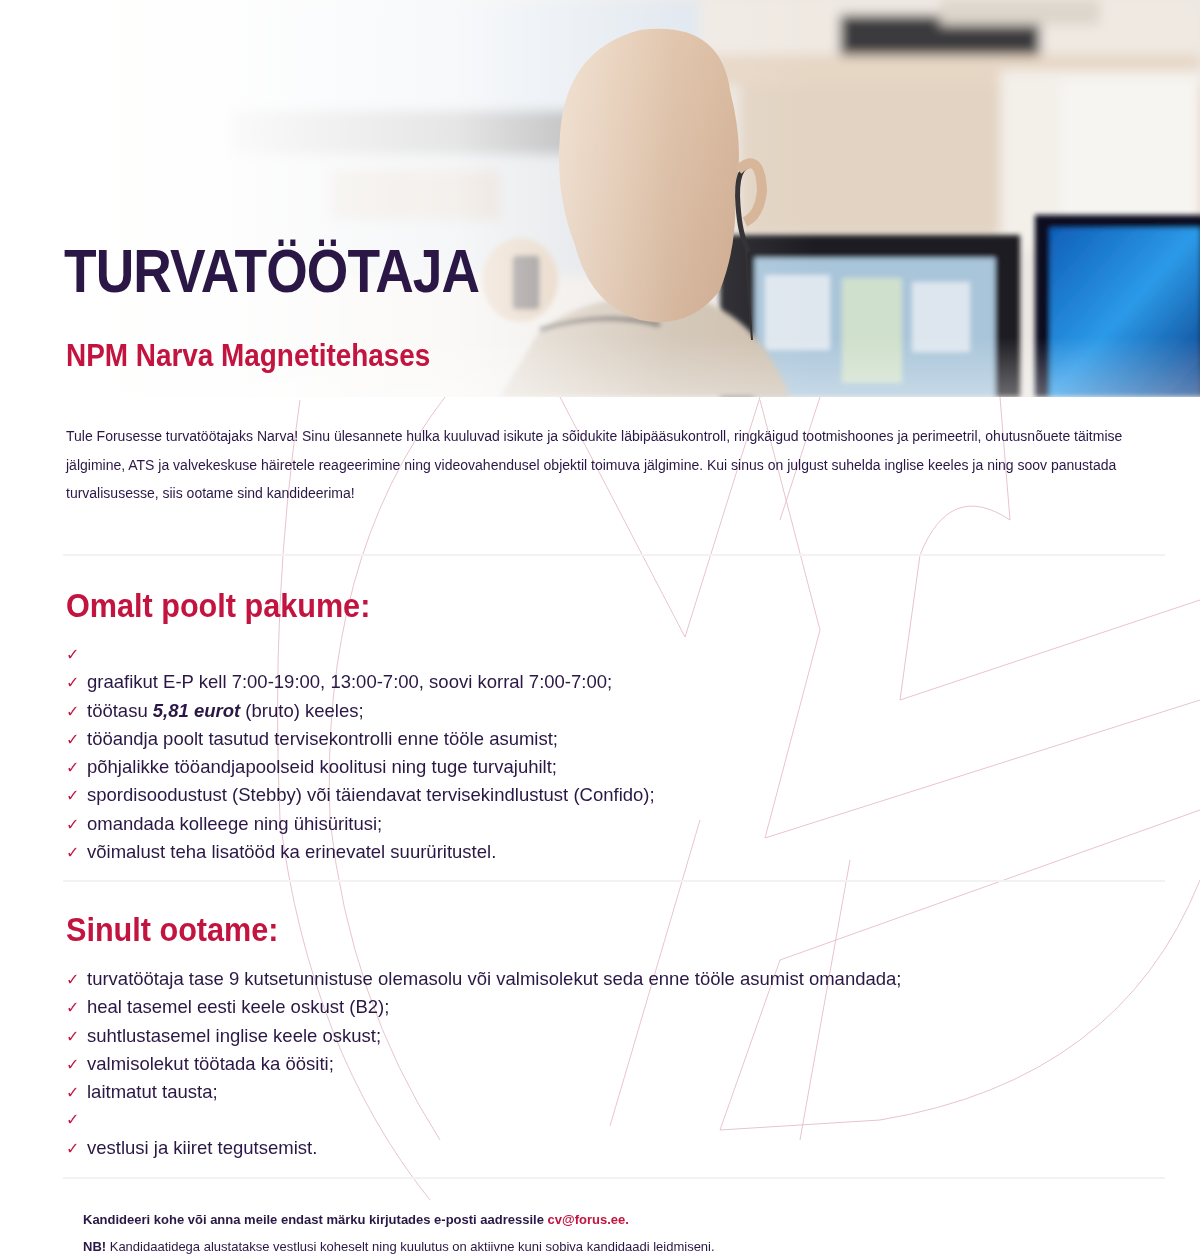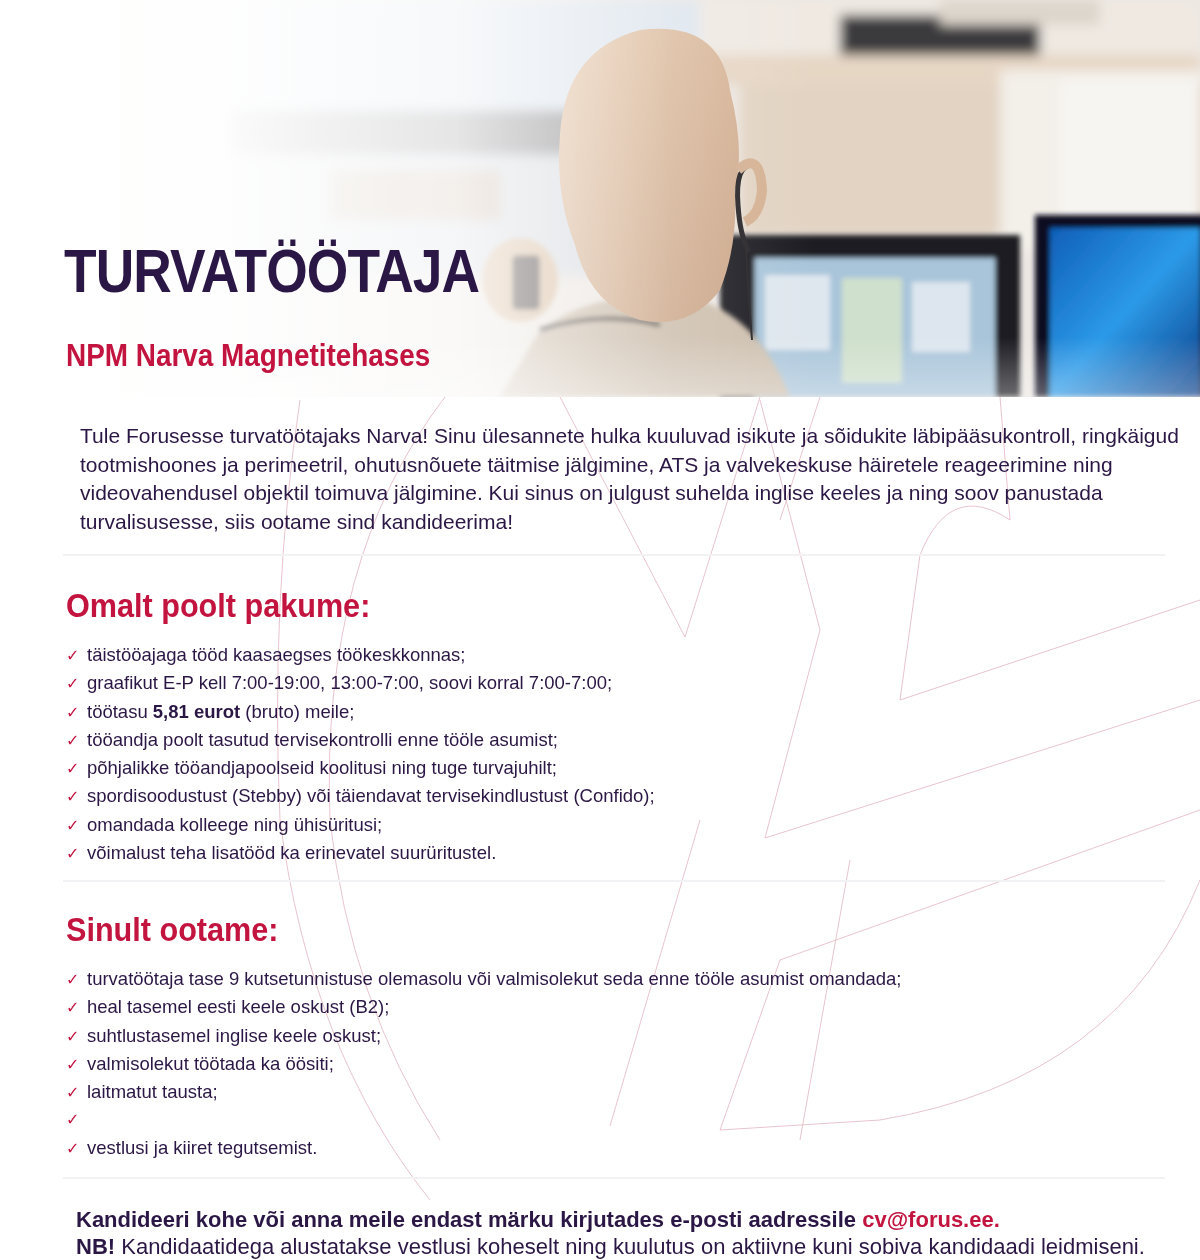--- a/index.html
+++ b/index.html
@@ -17,32 +17,32 @@
     .title { position: absolute; left: 64px; top: 240px; font-size: 62px; font-weight: 700; letter-spacing: -1px;
       color: #2b1745; line-height: 1; transform: scaleX(0.86); transform-origin: left top; }
     .subtitle { position: absolute; left: 66px; top: 340px; font-size: 31px; font-weight: 700;
       color: #c2143f; line-height: 1; transform: scaleX(0.9); transform-origin: left top; }
 
     
     .deco { position: absolute; left: 0; top: 397px; width: 1200px; height: 863px; pointer-events: none; }
 
     
     .content { position: absolute; left: 66px; top: 422px; width: 1100px; }
-    .intro { font-size: 21px; line-height: 28.5px; color: #2b1745; width: 1100px; margin-left: 14px; }
+    .intro { font-size: 14px; line-height: 28.5px; color: #2b1745; width: 1100px; }
     .divider { position: absolute; left: 63px; width: 1102px; height: 2px; background: #f2f2f4; }
 
     .section-title { position: absolute; left: 66px; font-size: 34px; font-weight: 700; color: #c2143f;
       line-height: 1; transform: scaleX(0.9); transform-origin: left top; }
 
     .checklist { position: absolute; left: 66px; list-style: none; }
     .checklist li { font-size: 18.5px; line-height: 27.3px; color: #2b1745; white-space: nowrap; display: flex; align-items: baseline; }
     .check { color: #c2143f; font-size: 16px; width: 21px; display: inline-block; flex: none; }
-    .checklist b { font-weight: 700; }
-
-    .footer { position: absolute; left: 76px; top: 1206px; font-size: 22px; line-height: 27px; color: #2b1745; white-space: nowrap; }
+    .checklist b { font-weight: 700; font-style: italic; }
+
+    .footer { position: absolute; left: 83px; top: 1206px; font-size: 13px; line-height: 27px; color: #2b1745; white-space: nowrap; }
     .footer .cta { font-weight: 700; }
     .footer .email { color: #c2143f; font-weight: 700; text-decoration: none; }
     .footer .nb { font-weight: 700; }
   </style>
 </head>
 <body>
 
 <div class="hero">
   <svg class="hero-photo" width="1200" height="397" viewBox="0 0 1200 397">
     <defs>
@@ -129,29 +129,28 @@
 </svg>
 
 <p class="content intro">Tule Forusesse turvatöötajaks Narva! Sinu ülesannete hulka kuuluvad isikute ja sõidukite läbipääsukontroll, ringkäigud tootmishoones ja perimeetril, ohutusnõuete täitmise jälgimine, ATS ja valvekeskuse häiretele reageerimine ning videovahendusel objektil toimuva jälgimine. Kui sinus on julgust suhelda inglise keeles ja ning soov panustada turvalisusesse, siis ootame sind kandideerima!</p>
 
 <div class="divider" style="top:554px"></div>
 
 <h3 class="section-title" style="top:588px">Omalt poolt pakume:</h3>
 <ul class="checklist" style="top:641px">
   <li>
       <span class="check">✓</span>
-      <span>täistööajaga tööd kaasaegses töökeskkonnas;</span>
     </li>
   <li>
       <span class="check">✓</span>
       <span>graafikut E-P kell 7:00-19:00, 13:00-7:00, soovi korral 7:00-7:00;</span>
     </li>
   <li>
       <span class="check">✓</span>
-      <span><span>töötasu </span><b>5,81 eurot</b><span> (bruto) meile;</span></span>
+      <span><span>töötasu </span><b>5,81 eurot</b><span> (bruto) keeles;</span></span>
     </li>
   <li>
       <span class="check">✓</span>
       <span>tööandja poolt tasutud tervisekontrolli enne tööle asumist;</span>
     </li>
   <li>
       <span class="check">✓</span>
       <span>põhjalikke tööandjapoolseid koolitusi ning tuge turvajuhilt;</span>
     </li>
   <li>

